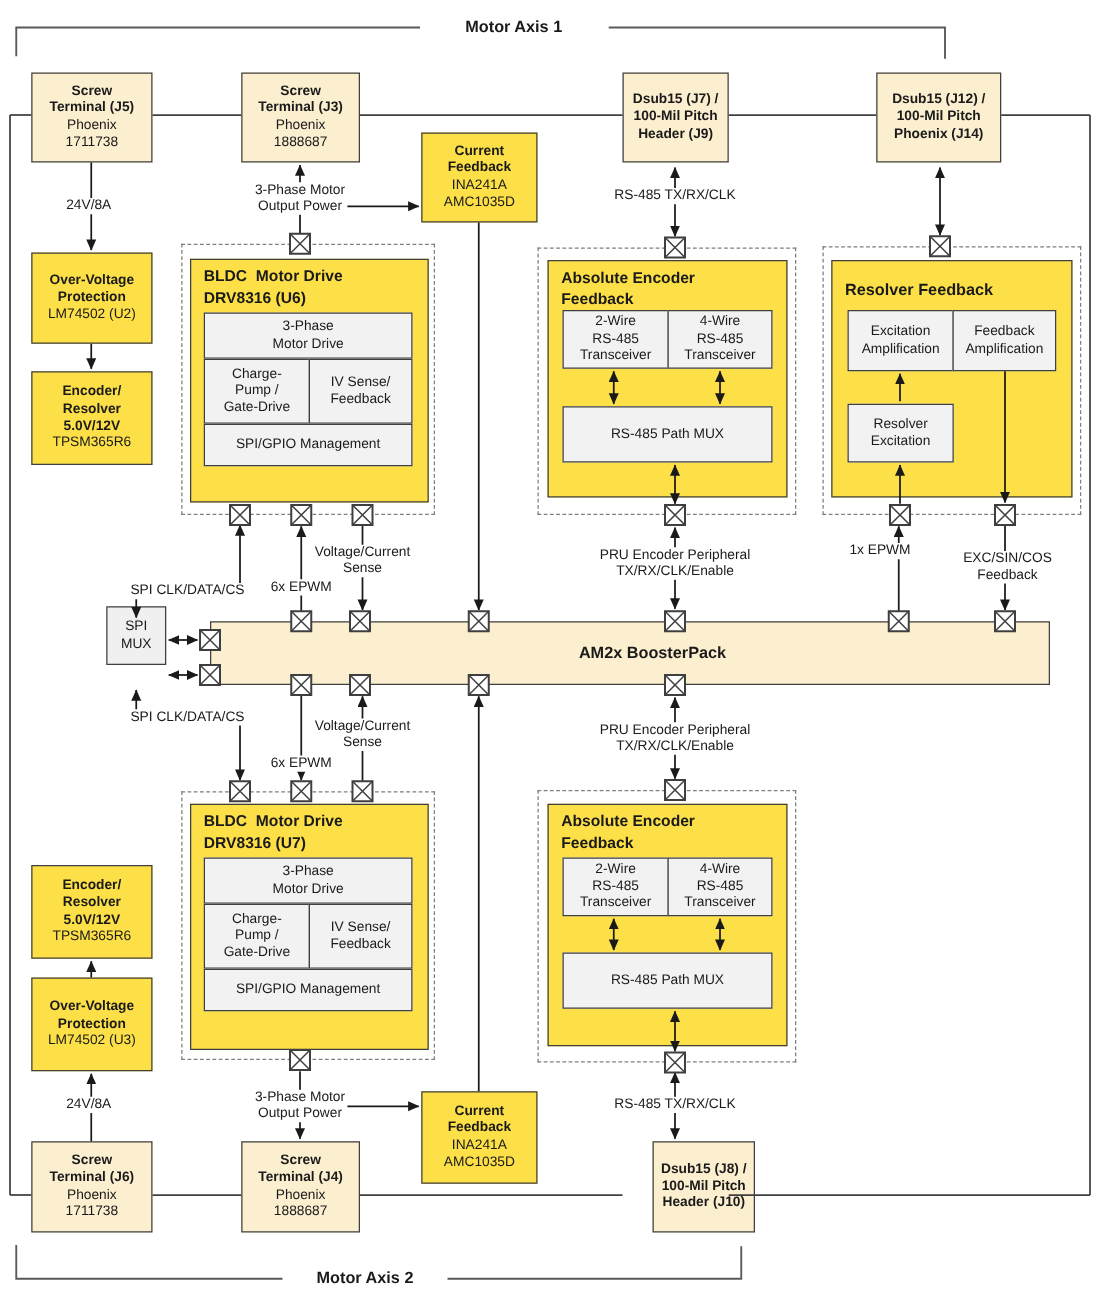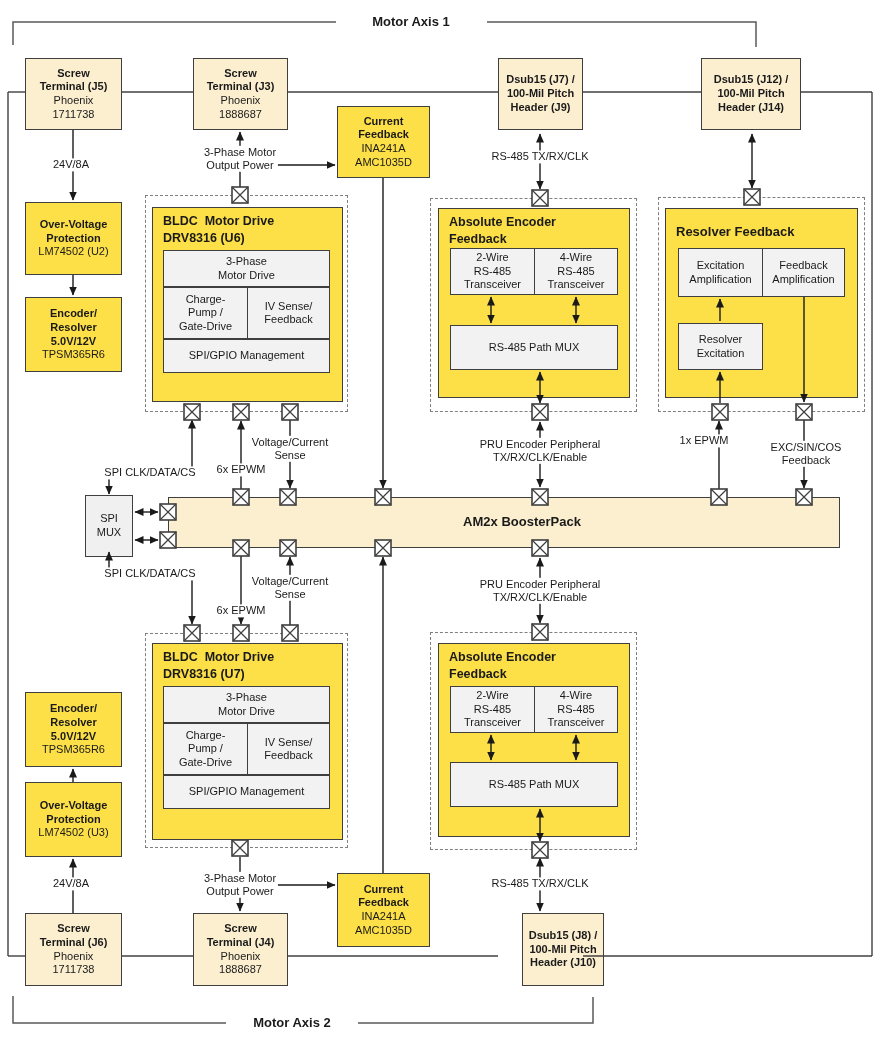--- a/index.html
+++ b/index.html
@@ -56,21 +56,21 @@
     <div>AMC1035D</div>
   </div>
   <div class="box cream b" style="left:498px;top:58px;width:85px;height:72px">
     <div>Dsub15 (J7) /</div>
     <div>100-Mil Pitch</div>
     <div>Header (J9)</div>
   </div>
   <div class="box cream b" style="left:701px;top:58px;width:100px;height:72px">
     <div>Dsub15 (J12) /</div>
     <div>100-Mil Pitch</div>
-    <div>Header (J14)</div>
+    <div>Phoenix (J14)</div>
   </div>
   <div class="box gray" style="left:25px;top:202px;width:97px;height:73px">
     <div class="b">Over-Voltage</div>
     <div class="b">Protection</div>
     <div>LM74502 (U2)</div>
   </div>
   <div class="box gray" style="left:25px;top:297px;width:97px;height:75px">
     <div class="b">Encoder/</div>
     <div class="b">Resolver</div>
     <div class="b">5.0V/12V</div>
@@ -131,21 +131,21 @@
   </div>
   <div class="sub" style="left:762px;top:248px;width:83px;height:49px">
     <div>Feedback</div>
     <div>Amplification</div>
   </div>
   <div class="sub" style="left:678px;top:323px;width:85px;height:47px">
     <div>Resolver</div>
     <div>Excitation</div>
   </div>
 
-  <div class="box ltgray" style="left:85px;top:495px;width:48px;height:62px">
+  <div class="box ltgray" style="left:85px;top:485px;width:48px;height:47px">
     <div>SPI</div>
     <div>MUX</div>
   </div>
   <div class="box cream" style="left:168px;top:497px;width:672px;height:51px">
     <div class="barlabel">AM2x BoosterPack</div>
   </div>
 
   <div class="box gray" style="left:25px;top:692px;width:97px;height:75px">
     <div class="b">Encoder/</div>
     <div class="b">Resolver</div>

